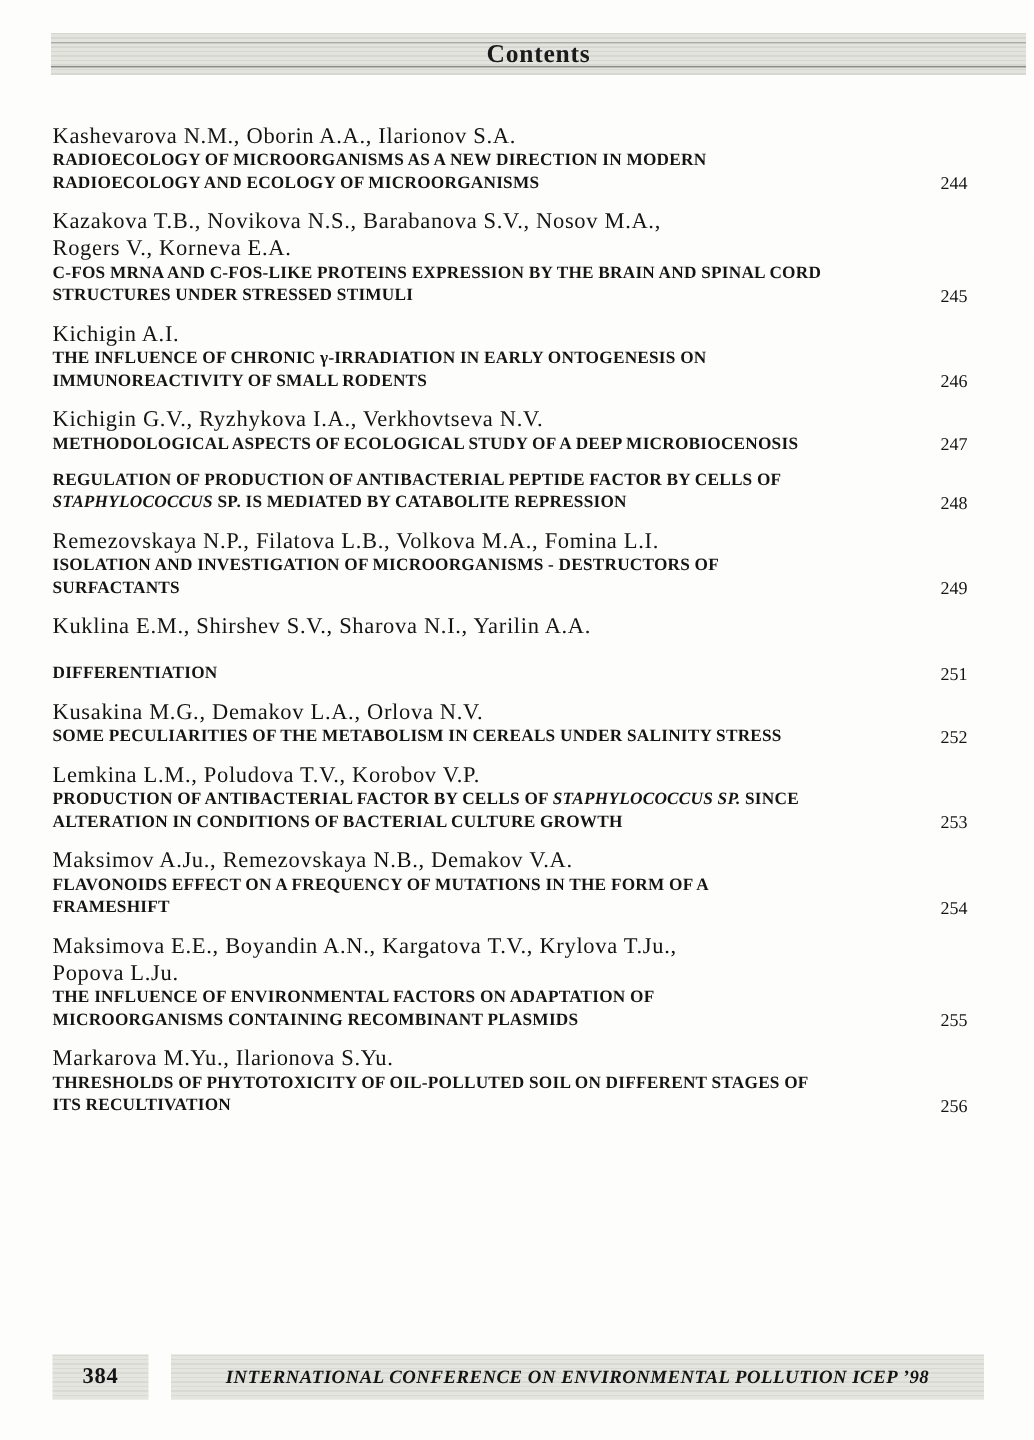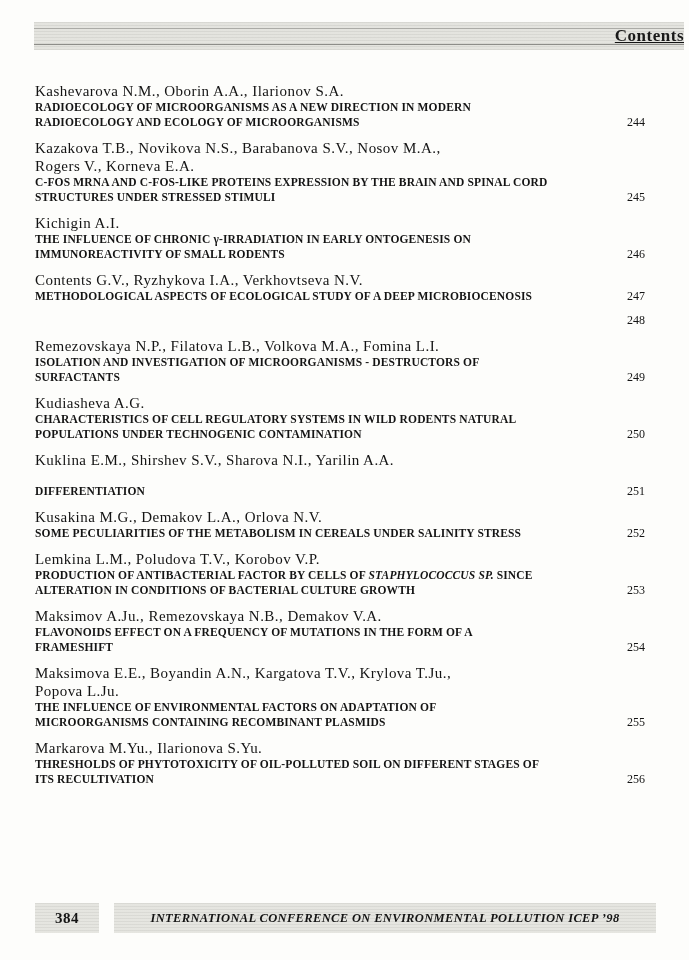--- a/index.html
+++ b/index.html
@@ -24,22 +24,21 @@
     left: 34px;
     right: 5px;
     height: 28px;
     background:
       repeating-linear-gradient(to bottom,
         rgba(120,120,115,0.14) 0px, rgba(120,120,115,0.14) 1px,
         rgba(200,200,195,0.10) 1px, rgba(200,200,195,0.10) 3px),
       #e7e7e2;
     display: flex;
     align-items: center;
-    justify-content: flex-end;
-    text-decoration: underline;
+    justify-content: center;
   }
   .header-rule-top {
     position: absolute;
     top: 6px; left: 0; right: 0;
     height: 1px;
     background: rgba(90,90,85,0.35);
   }
   .header-rule-bottom {
     position: absolute;
     bottom: 5px; left: 0; right: 0;
@@ -161,43 +160,37 @@
       </div>
       <div class="entry">
         <div class="entry-text">
           <div class="authors">Kichigin A.I.</div>
           <div class="title"><span>THE INFLUENCE OF CHRONIC γ-IRRADIATION IN EARLY ONTOGENESIS ON</span><br><span>IMMUNOREACTIVITY OF SMALL RODENTS</span></div>
         </div>
         <div class="pageno">246</div>
       </div>
       <div class="entry">
         <div class="entry-text">
-          <div class="authors">Contents G.V., Ryzhykova I.A., Verkhovtseva N.V.</div>
+          <div class="authors">Kichigin G.V., Ryzhykova I.A., Verkhovtseva N.V.</div>
           <div class="title"><span>METHODOLOGICAL ASPECTS OF ECOLOGICAL STUDY OF A DEEP MICROBIOCENOSIS</span></div>
         </div>
         <div class="pageno">247</div>
       </div>
       <div class="entry">
         <div class="entry-text">
+          <div class="title"><span>REGULATION OF PRODUCTION OF ANTIBACTERIAL PEPTIDE FACTOR BY CELLS OF</span><br><i>STAPHYLOCOCCUS</i><span> SP. IS MEDIATED BY CATABOLITE REPRESSION</span></div>
         </div>
         <div class="pageno">248</div>
       </div>
       <div class="entry">
         <div class="entry-text">
           <div class="authors">Remezovskaya N.P., Filatova L.B., Volkova M.A., Fomina L.I.</div>
           <div class="title"><span>ISOLATION AND INVESTIGATION OF MICROORGANISMS - DESTRUCTORS OF</span><br><span>SURFACTANTS</span></div>
         </div>
         <div class="pageno">249</div>
-      </div>
-      <div class="entry">
-        <div class="entry-text">
-          <div class="authors">Kudiasheva A.G.</div>
-          <div class="title"><span>CHARACTERISTICS OF CELL REGULATORY SYSTEMS IN WILD RODENTS NATURAL</span><br><span>POPULATIONS UNDER TECHNOGENIC CONTAMINATION</span></div>
-        </div>
-        <div class="pageno">250</div>
       </div>
       <div class="entry">
         <div class="entry-text">
           <div class="authors">Kuklina E.M., Shirshev S.V., Sharova N.I., Yarilin A.A.</div>
           <div class="title"><br><span>DIFFERENTIATION</span></div>
         </div>
         <div class="pageno">251</div>
       </div>
       <div class="entry">
         <div class="entry-text">

